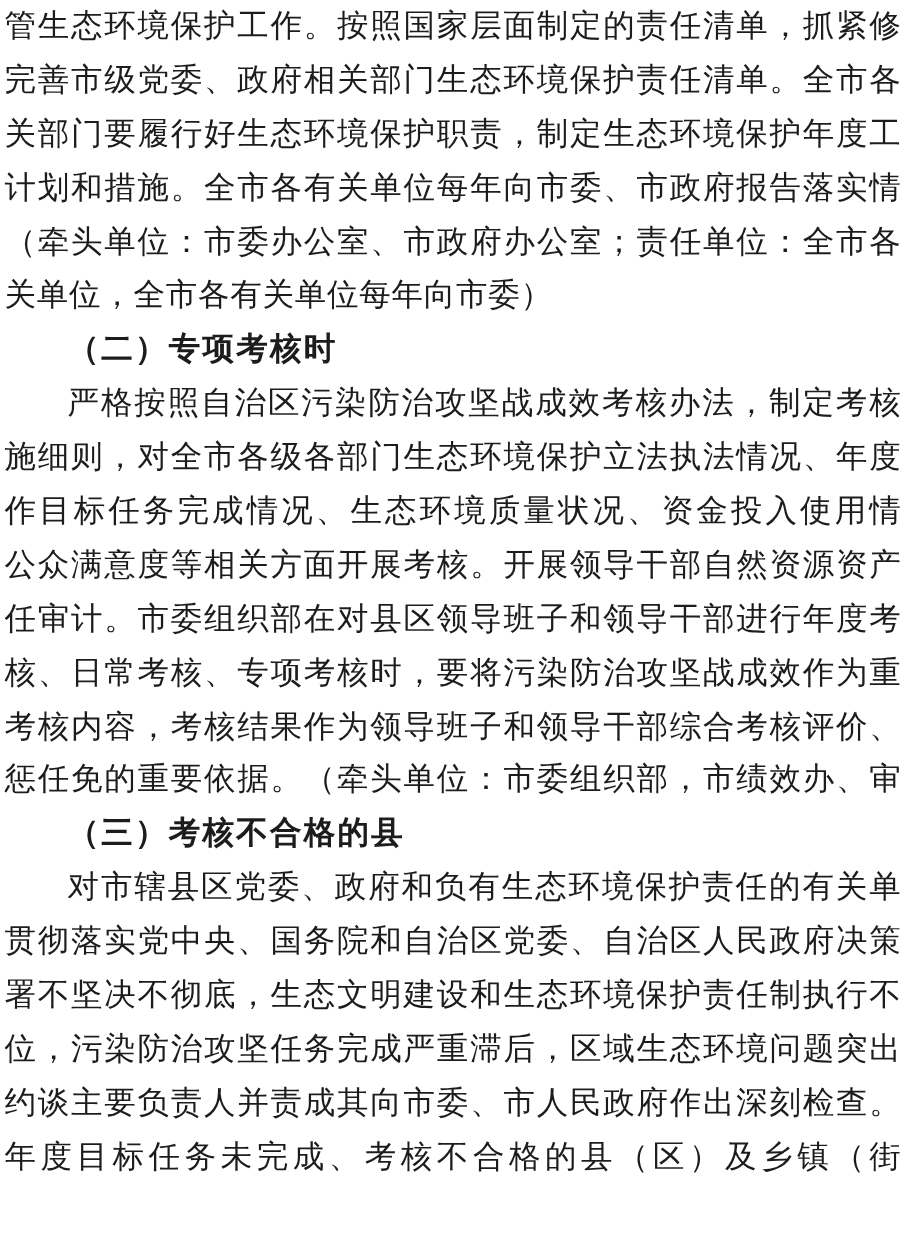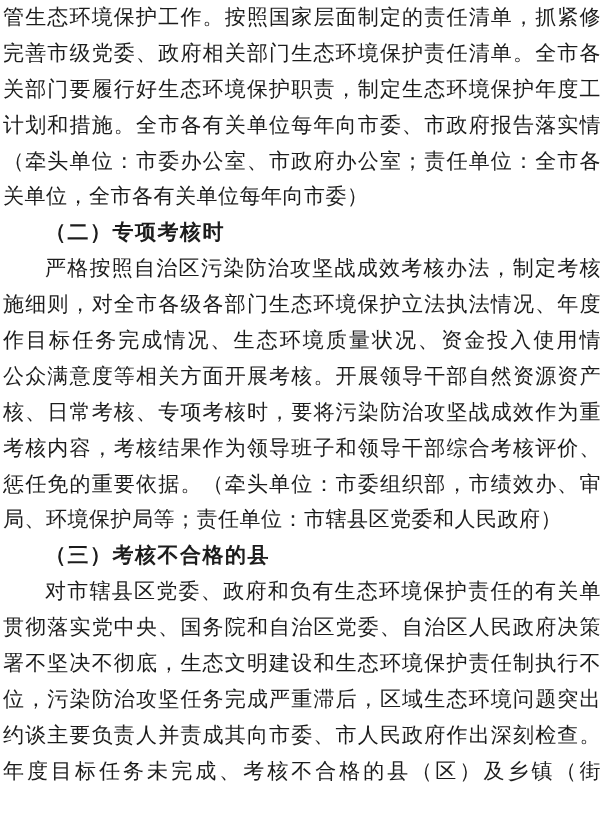--- a/index.html
+++ b/index.html
@@ -48,24 +48,24 @@
       <div class="line just">完善市级党委、政府相关部门生态环境保护责任清单。全市各相</div>
       <div class="line just">关部门要履行好生态环境保护职责，制定生态环境保护年度工作</div>
       <div class="line just">计划和措施。全市各有关单位每年向市委、市政府报告落实情况。</div>
       <div class="line just">（牵头单位：市委办公室、市政府办公室；责任单位：全市各有</div>
       <div class="line">关单位，全市各有关单位每年向市委）</div>
       <div class="line indent bold">（二）专项考核时</div>
       <div class="line just indent">严格按照自治区污染防治攻坚战成效考核办法，制定考核实</div>
       <div class="line just">施细则，对全市各级各部门生态环境保护立法执法情况、年度工</div>
       <div class="line just">作目标任务完成情况、生态环境质量状况、资金投入使用情况、</div>
       <div class="line just">公众满意度等相关方面开展考核。开展领导干部自然资源资产离</div>
+      <div class="line just">任审计。市委组织部在对县区领导班子和领导干部进行年度考</div>
       <div class="line just">核、日常考核、专项考核时，要将污染防治攻坚战成效作为重要</div>
       <div class="line just">考核内容，考核结果作为领导班子和领导干部综合考核评价、奖</div>
       <div class="line just">惩任免的重要依据。（牵头单位：市委组织部，市绩效办、审计</div>
-      <div class="line">局、环境保护局等；责任单位：市辖县区党委和人民政府）</div>
       <div class="line indent bold">（三）考核不合格的县</div>
       <div class="line just indent">对市辖县区党委、政府和负有生态环境保护责任的有关单位</div>
       <div class="line just">贯彻落实党中央、国务院和自治区党委、自治区人民政府决策部</div>
       <div class="line just">署不坚决不彻底，生态文明建设和生态环境保护责任制执行不到</div>
       <div class="line just">位，污染防治攻坚任务完成严重滞后，区域生态环境问题突出的，</div>
       <div class="line just">约谈主要负责人并责成其向市委、市人民政府作出深刻检查。对</div>
       <div class="line just">年度目标任务未完成、考核不合格的县（区）及乡镇（街道），</div>
     </div>
 </div>
 

